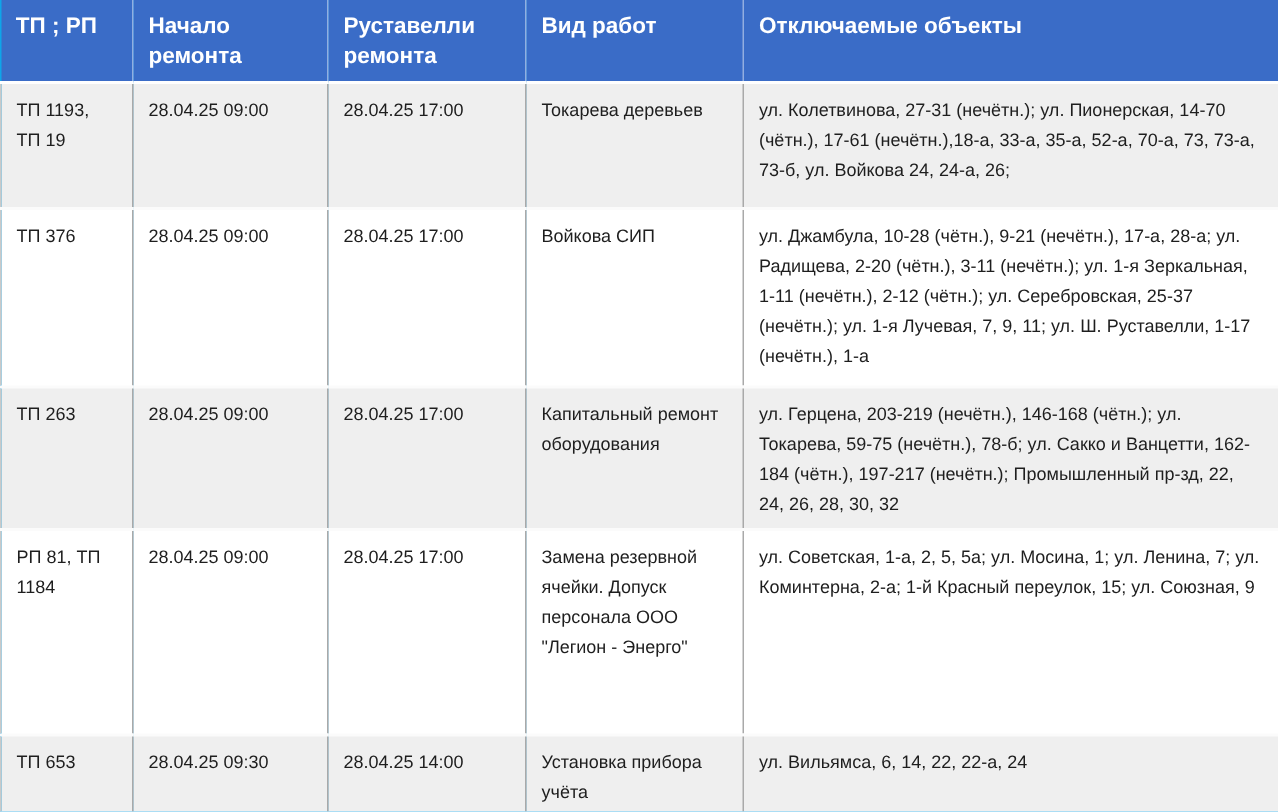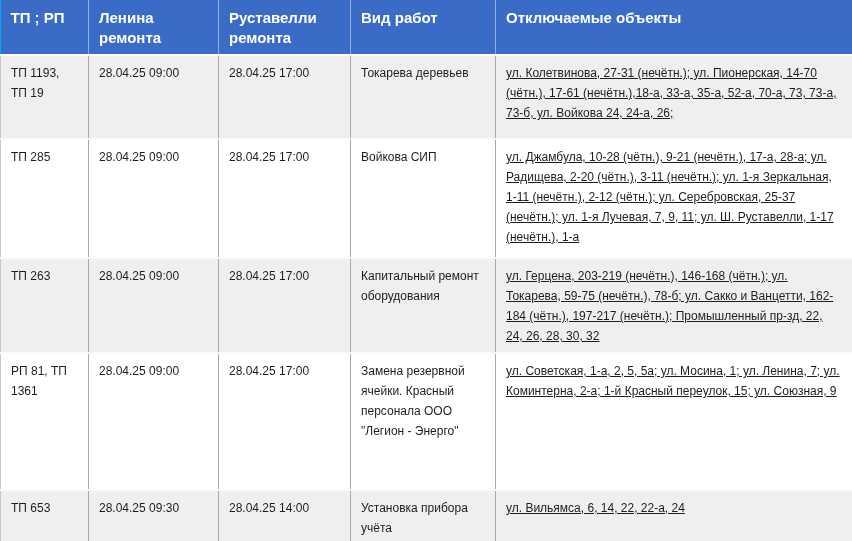--- a/index.html
+++ b/index.html
@@ -35,21 +35,21 @@
     color: #1e1e1e;
     vertical-align: top;
     text-align: left;
     padding: 7px 10px 6px 10px;
     line-height: 20px;
     border-right: 1px solid #a9a9a9;
     border-bottom: 2px solid #fbfbfb;
     background: #ffffff;
   }
   table.outage td:first-child { border-left: 1px solid #c9c9c9; }
-  table.outage td:last-child { border-right: none; text-decoration: underline; }
+  table.outage td:last-child { border-right: none; }
   table.outage tr.striped td { background: #efefef; }
   tr.hdr    { height: 54px; }
   tr.row-0  { height: 84px; }
   tr.row-1  { height: 119px; }
   tr.row-2  { height: 87px; }
   tr.row-3  { height: 137px; }
   tr.row-4  { height: 60px; }
 </style>
 </head>
 <body>
@@ -59,53 +59,53 @@
     <colgroup>
       <col style="width:88px">
       <col style="width:130px">
       <col style="width:132px">
       <col style="width:145px">
       <col style="width:357px">
     </colgroup>
     <thead>
       <tr class="hdr">
         <th>ТП ; РП</th>
-        <th>Ленина ремонта</th>
+        <th>Начало ремонта</th>
         <th>Руставелли ремонта</th>
         <th>Вид работ</th>
         <th>Отключаемые объекты</th>
       </tr>
     </thead>
     <tbody>
       <tr class="row-0 striped">
         <td>ТП 1193, ТП 19</td>
         <td>28.04.25 09:00</td>
         <td>28.04.25 17:00</td>
         <td>Токарева деревьев</td>
         <td>ул. Колетвинова, 27-31 (нечётн.);  ул. Пионерская, 14-70 (чётн.), 17-61 (нечётн.),18-а, 33-а, 35-а, 52-а, 70-а, 73, 73-а, 73-б, ул. Войкова 24, 24-а, 26;</td>
       </tr>
       <tr class="row-1">
-        <td>ТП 285</td>
+        <td>ТП 376</td>
         <td>28.04.25 09:00</td>
         <td>28.04.25 17:00</td>
         <td>Войкова СИП</td>
         <td>ул. Джамбула, 10-28 (чётн.), 9-21 (нечётн.), 17-а, 28-а; ул. Радищева, 2-20 (чётн.), 3-11 (нечётн.); ул. 1-я Зеркальная, 1-11 (нечётн.), 2-12 (чётн.); ул. Серебровская, 25-37 (нечётн.); ул. 1-я Лучевая, 7, 9, 11; ул. Ш. Руставелли, 1-17 (нечётн.), 1-а</td>
       </tr>
       <tr class="row-2 striped">
         <td>ТП 263</td>
         <td>28.04.25 09:00</td>
         <td>28.04.25 17:00</td>
         <td>Капитальный ремонт оборудования</td>
         <td>ул. Герцена, 203-219 (нечётн.), 146-168 (чётн.); ул. Токарева, 59-75 (нечётн.), 78-б; ул. Сакко и Ванцетти, 162-184 (чётн.), 197-217 (нечётн.); Промышленный пр-зд, 22, 24, 26, 28, 30, 32</td>
       </tr>
       <tr class="row-3">
-        <td>РП 81, ТП 1361</td>
+        <td>РП 81, ТП 1184</td>
         <td>28.04.25 09:00</td>
         <td>28.04.25 17:00</td>
-        <td>Замена резервной ячейки. Красный персонала ООО "Легион - Энерго"</td>
+        <td>Замена резервной ячейки. Допуск персонала ООО "Легион - Энерго"</td>
         <td>ул. Советская, 1-а, 2, 5, 5а; ул. Мосина, 1; ул. Ленина, 7; ул. Коминтерна, 2-а; 1-й Красный переулок, 15; ул. Союзная, 9</td>
       </tr>
       <tr class="row-4 striped">
         <td>ТП 653</td>
         <td>28.04.25 09:30</td>
         <td>28.04.25 14:00</td>
         <td>Установка прибора учёта</td>
         <td>ул. Вильямса, 6, 14, 22, 22-а, 24</td>
       </tr>
     </tbody>

